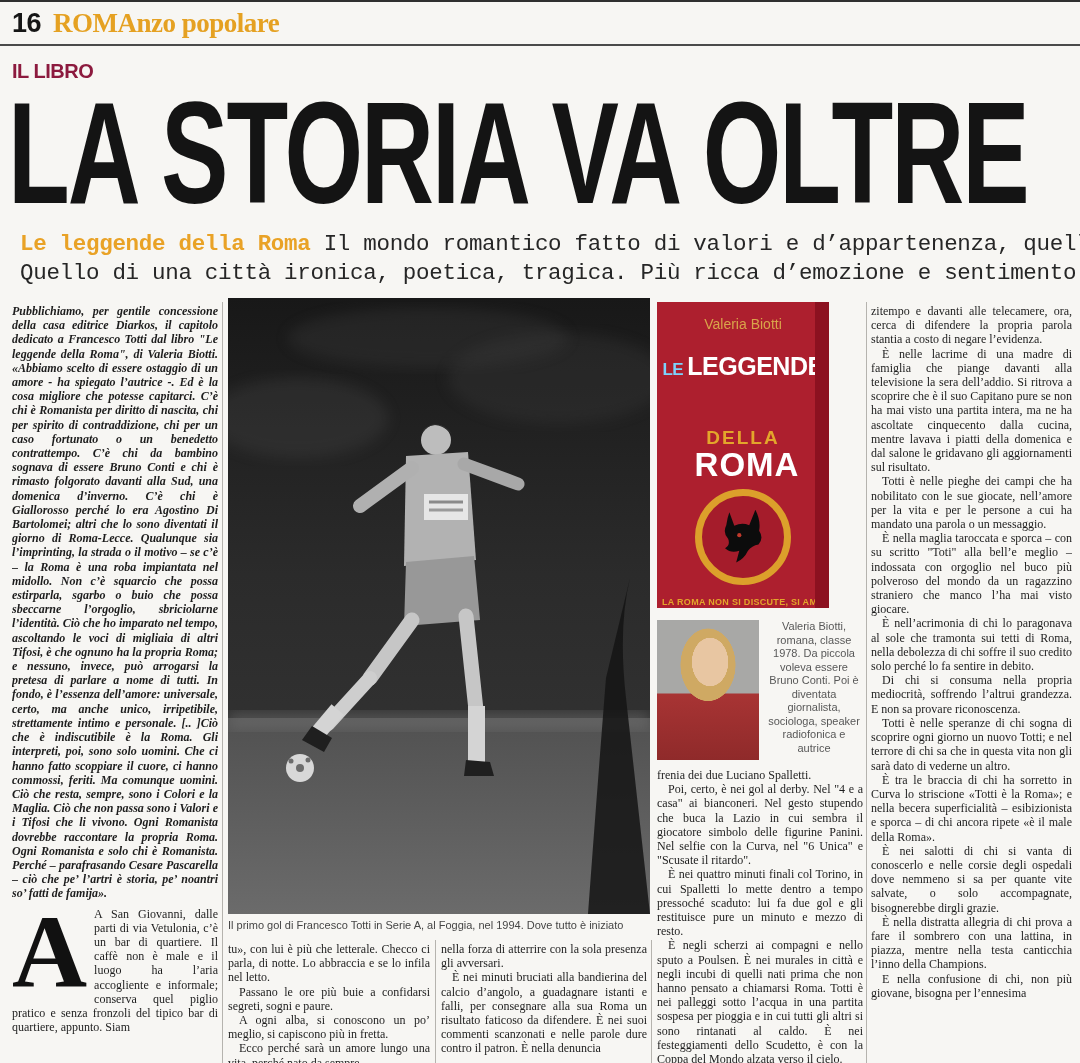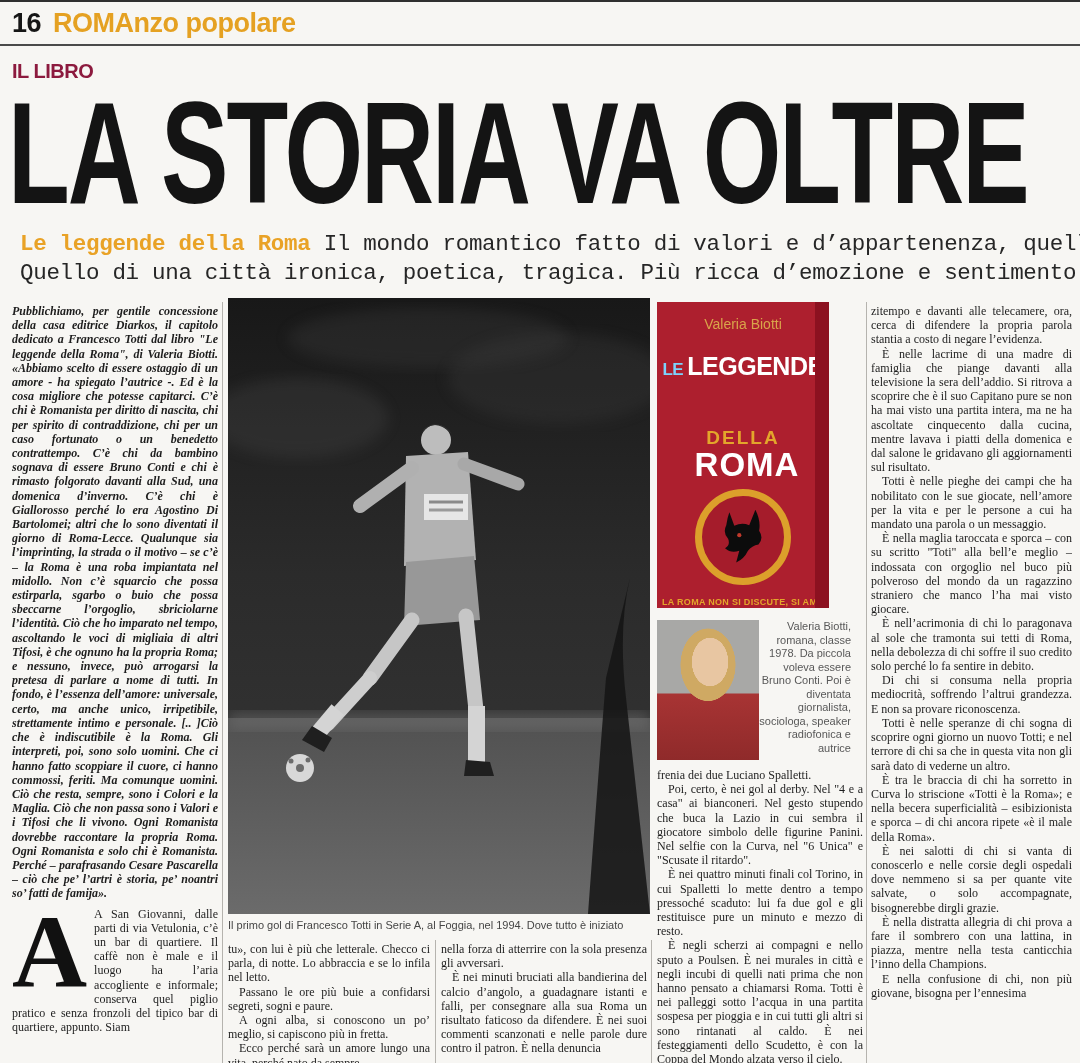--- a/index.html
+++ b/index.html
@@ -8,21 +8,21 @@
     position:relative; width:1080px; height:1063px;
     background:#f7f6f3; overflow:hidden;
     font-family:"Liberation Serif", serif; color:#1d1d1d;
     border-top:2px solid #2f2f2f;
   }
   
   .hdr{ position:absolute; left:12px; top:6px; width:1056px; height:34px;
         font-family:"Liberation Sans", sans-serif; font-weight:bold; font-size:27px;
         display:flex; align-items:baseline; gap:12px; letter-spacing:-0.5px;}
   .hdr .pageno{ color:#161616; }
-  .hdr .section{ color:#e5a122; }
+  .hdr .section{ color:#e5a122;font-family:Liberation Serif, serif; }
   .hdr-rule{ position:absolute; left:0; top:42px; width:1080px; height:2px; background:#4a4a4a; }
   
   .kicker{ position:absolute; left:12px; top:58px;
            font-family:"Liberation Sans", sans-serif; font-weight:bold;
            font-size:20px; color:#8c1a3e; letter-spacing:-0.5px;}
   .headline{ position:absolute; left:8px; top:78px; white-space:nowrap;
              font-family:"Liberation Sans", sans-serif; font-weight:bold;
              font-size:158px; line-height:1; color:#141414;
              letter-spacing:-0.02em; transform:scaleX(0.64) scaleY(0.92); transform-origin:left top; }
   .standfirst{ position:absolute; left:12px; top:228px; width:1060px;
@@ -70,22 +70,22 @@
   .cover .tag{ margin-top:12px; font-size:9px; font-weight:bold; color:#e3a62b; letter-spacing:0.3px;}
   .cover .pub{ margin-top:10px; text-align:left; padding-left:12px; font-size:9px; font-weight:normal;
                color:#33090f; letter-spacing:1.5px; }
   
   .bio{ display:flex; margin-top:12px; }
   .bio-photo{ width:102px; height:140px; flex:none;
     background:
       radial-gradient(ellipse 30px 40px at 52% 30%, #e8c6a2 0 60%, rgba(0,0,0,0) 61%),
       radial-gradient(ellipse 44px 58px at 50% 32%, #cfa963 0 62%, rgba(0,0,0,0) 63%),
       linear-gradient(#a8a8a6 0 52%, #a83434 53%, #8f2a2a 100%); }
-  .bio-text{ width:92px; font-family:"Liberation Sans", sans-serif;
-             font-size:11px; line-height:13.5px; color:#585858; text-align:right; }
+  .bio-text{ margin-left:9px; width:92px; font-family:"Liberation Sans", sans-serif;
+             font-size:11px; line-height:13.5px; color:#585858; text-align:center; }
 </style>
 </head>
 <body>
 
 <div id="page">
 
   <div class="hdr">
     <span class="pageno">16</span>
     <span class="section">ROMAnzo popolare</span>
   </div>

